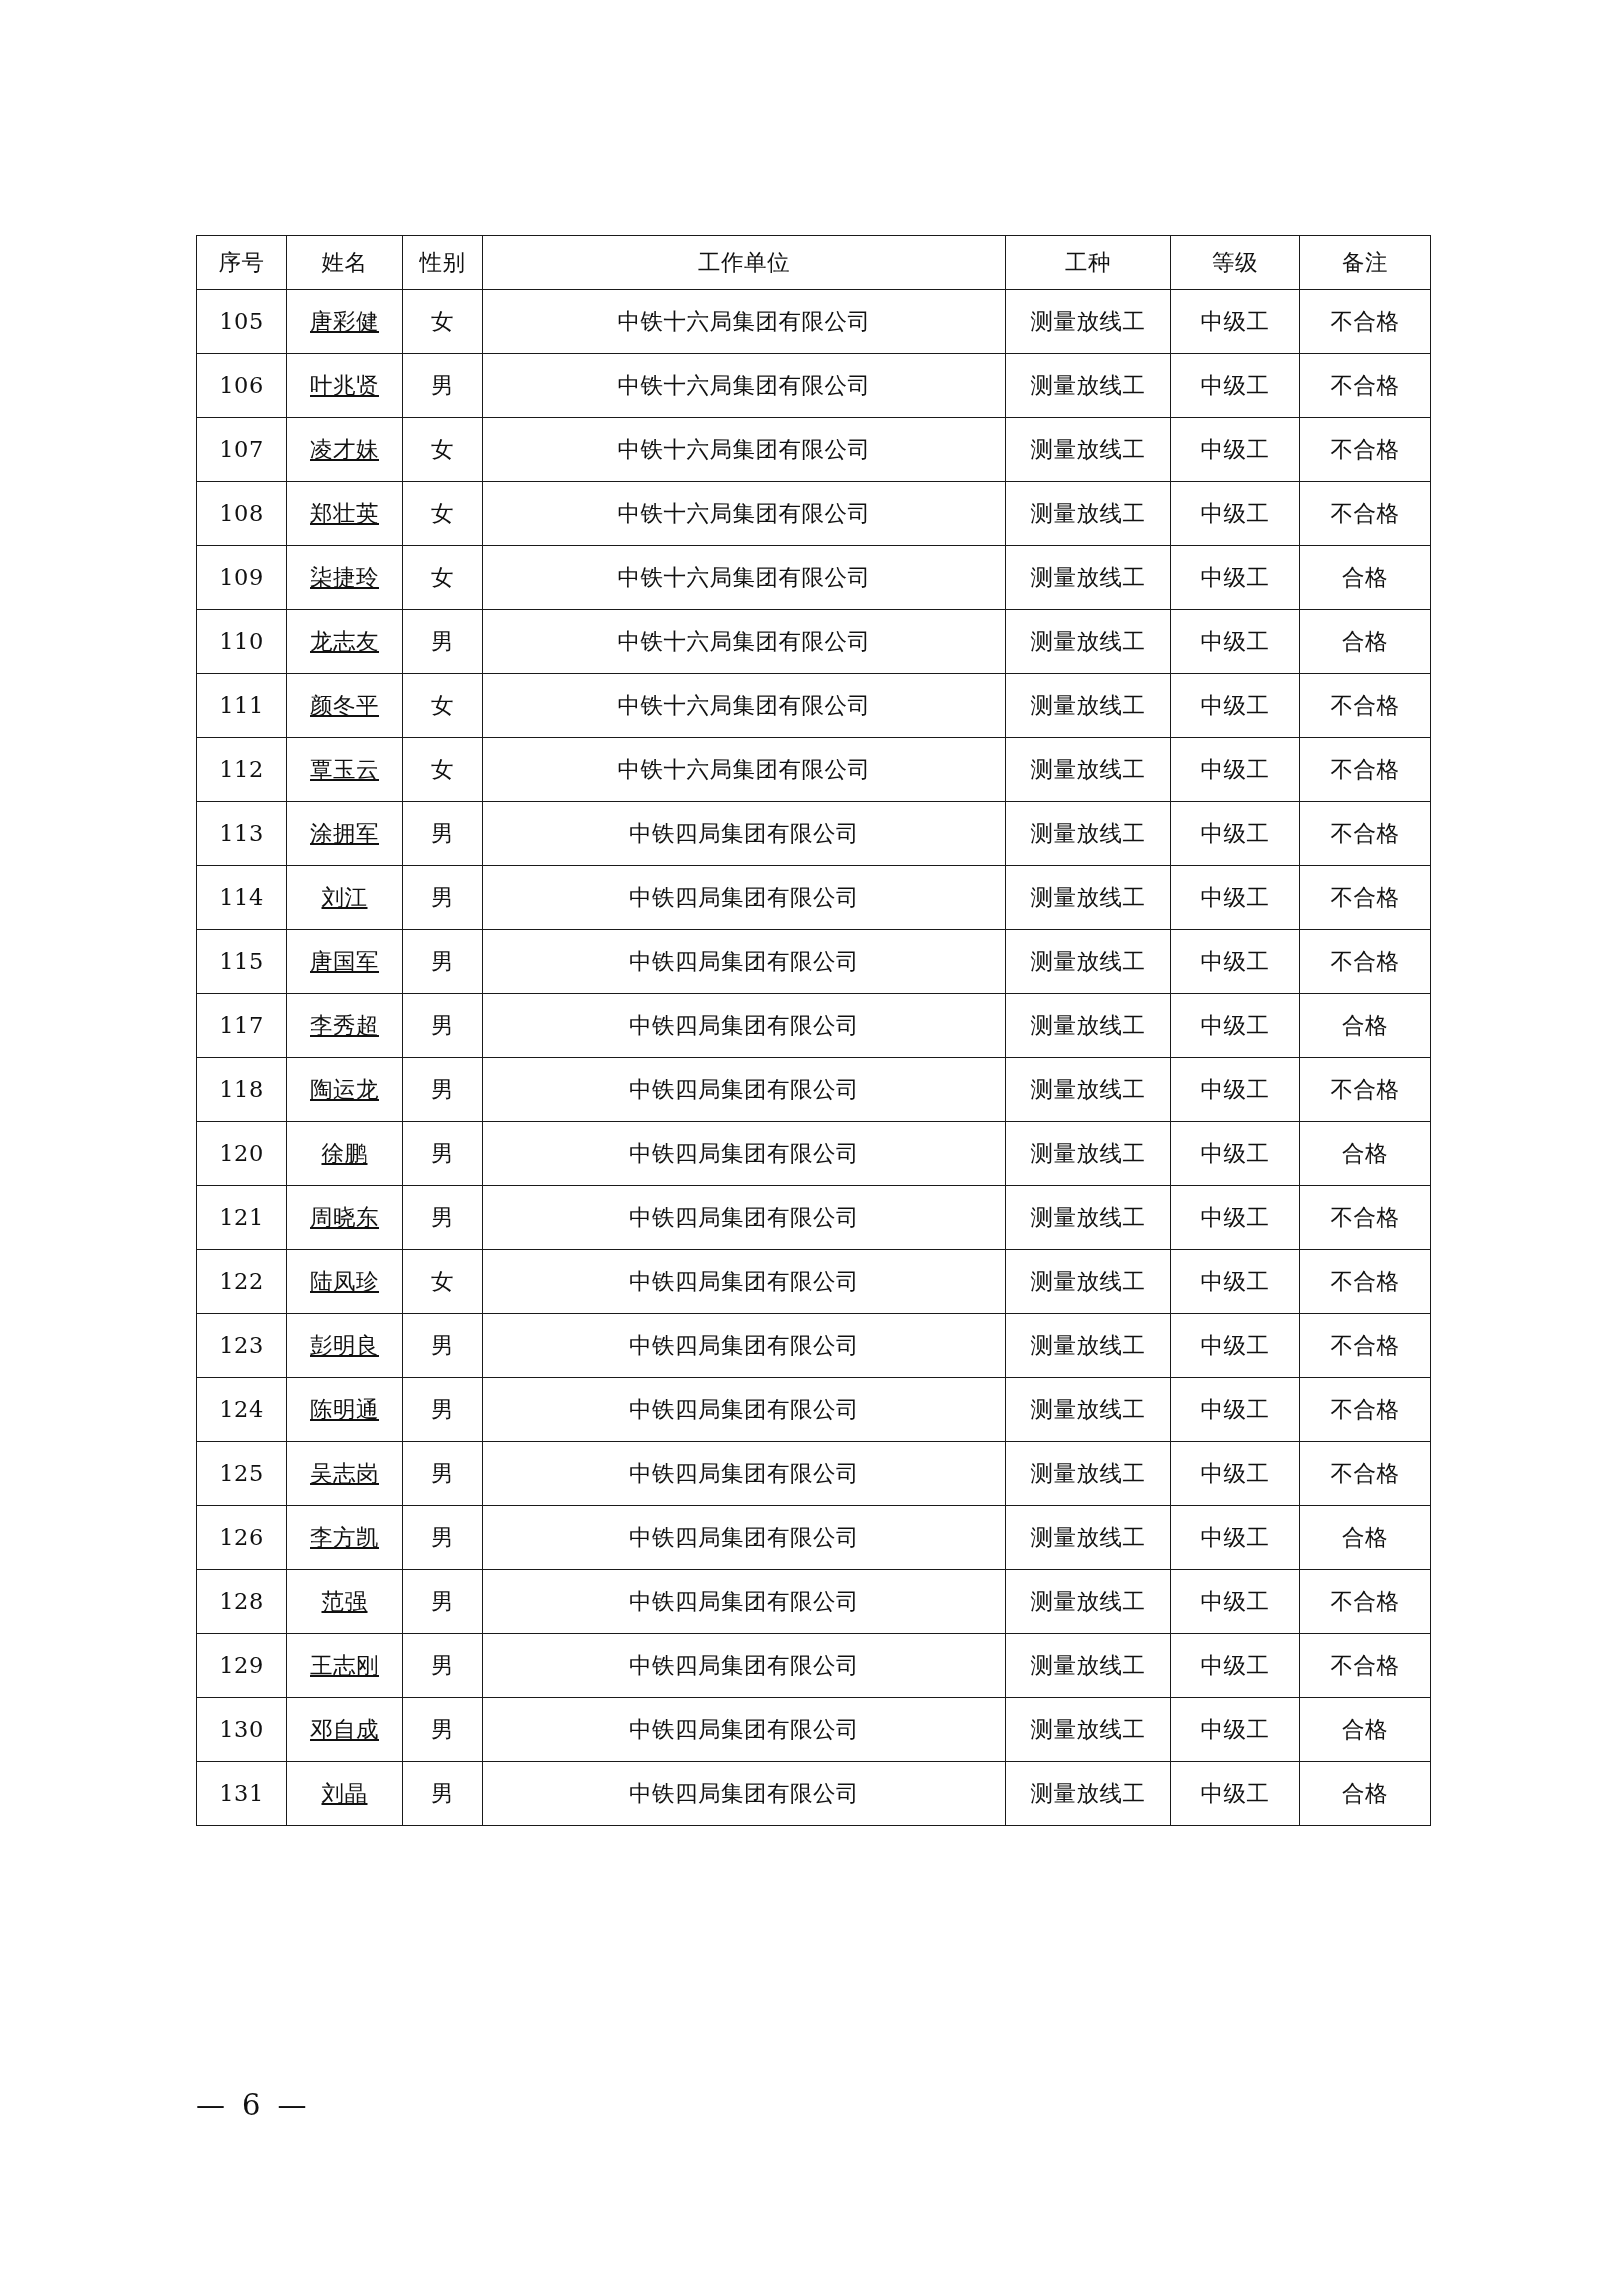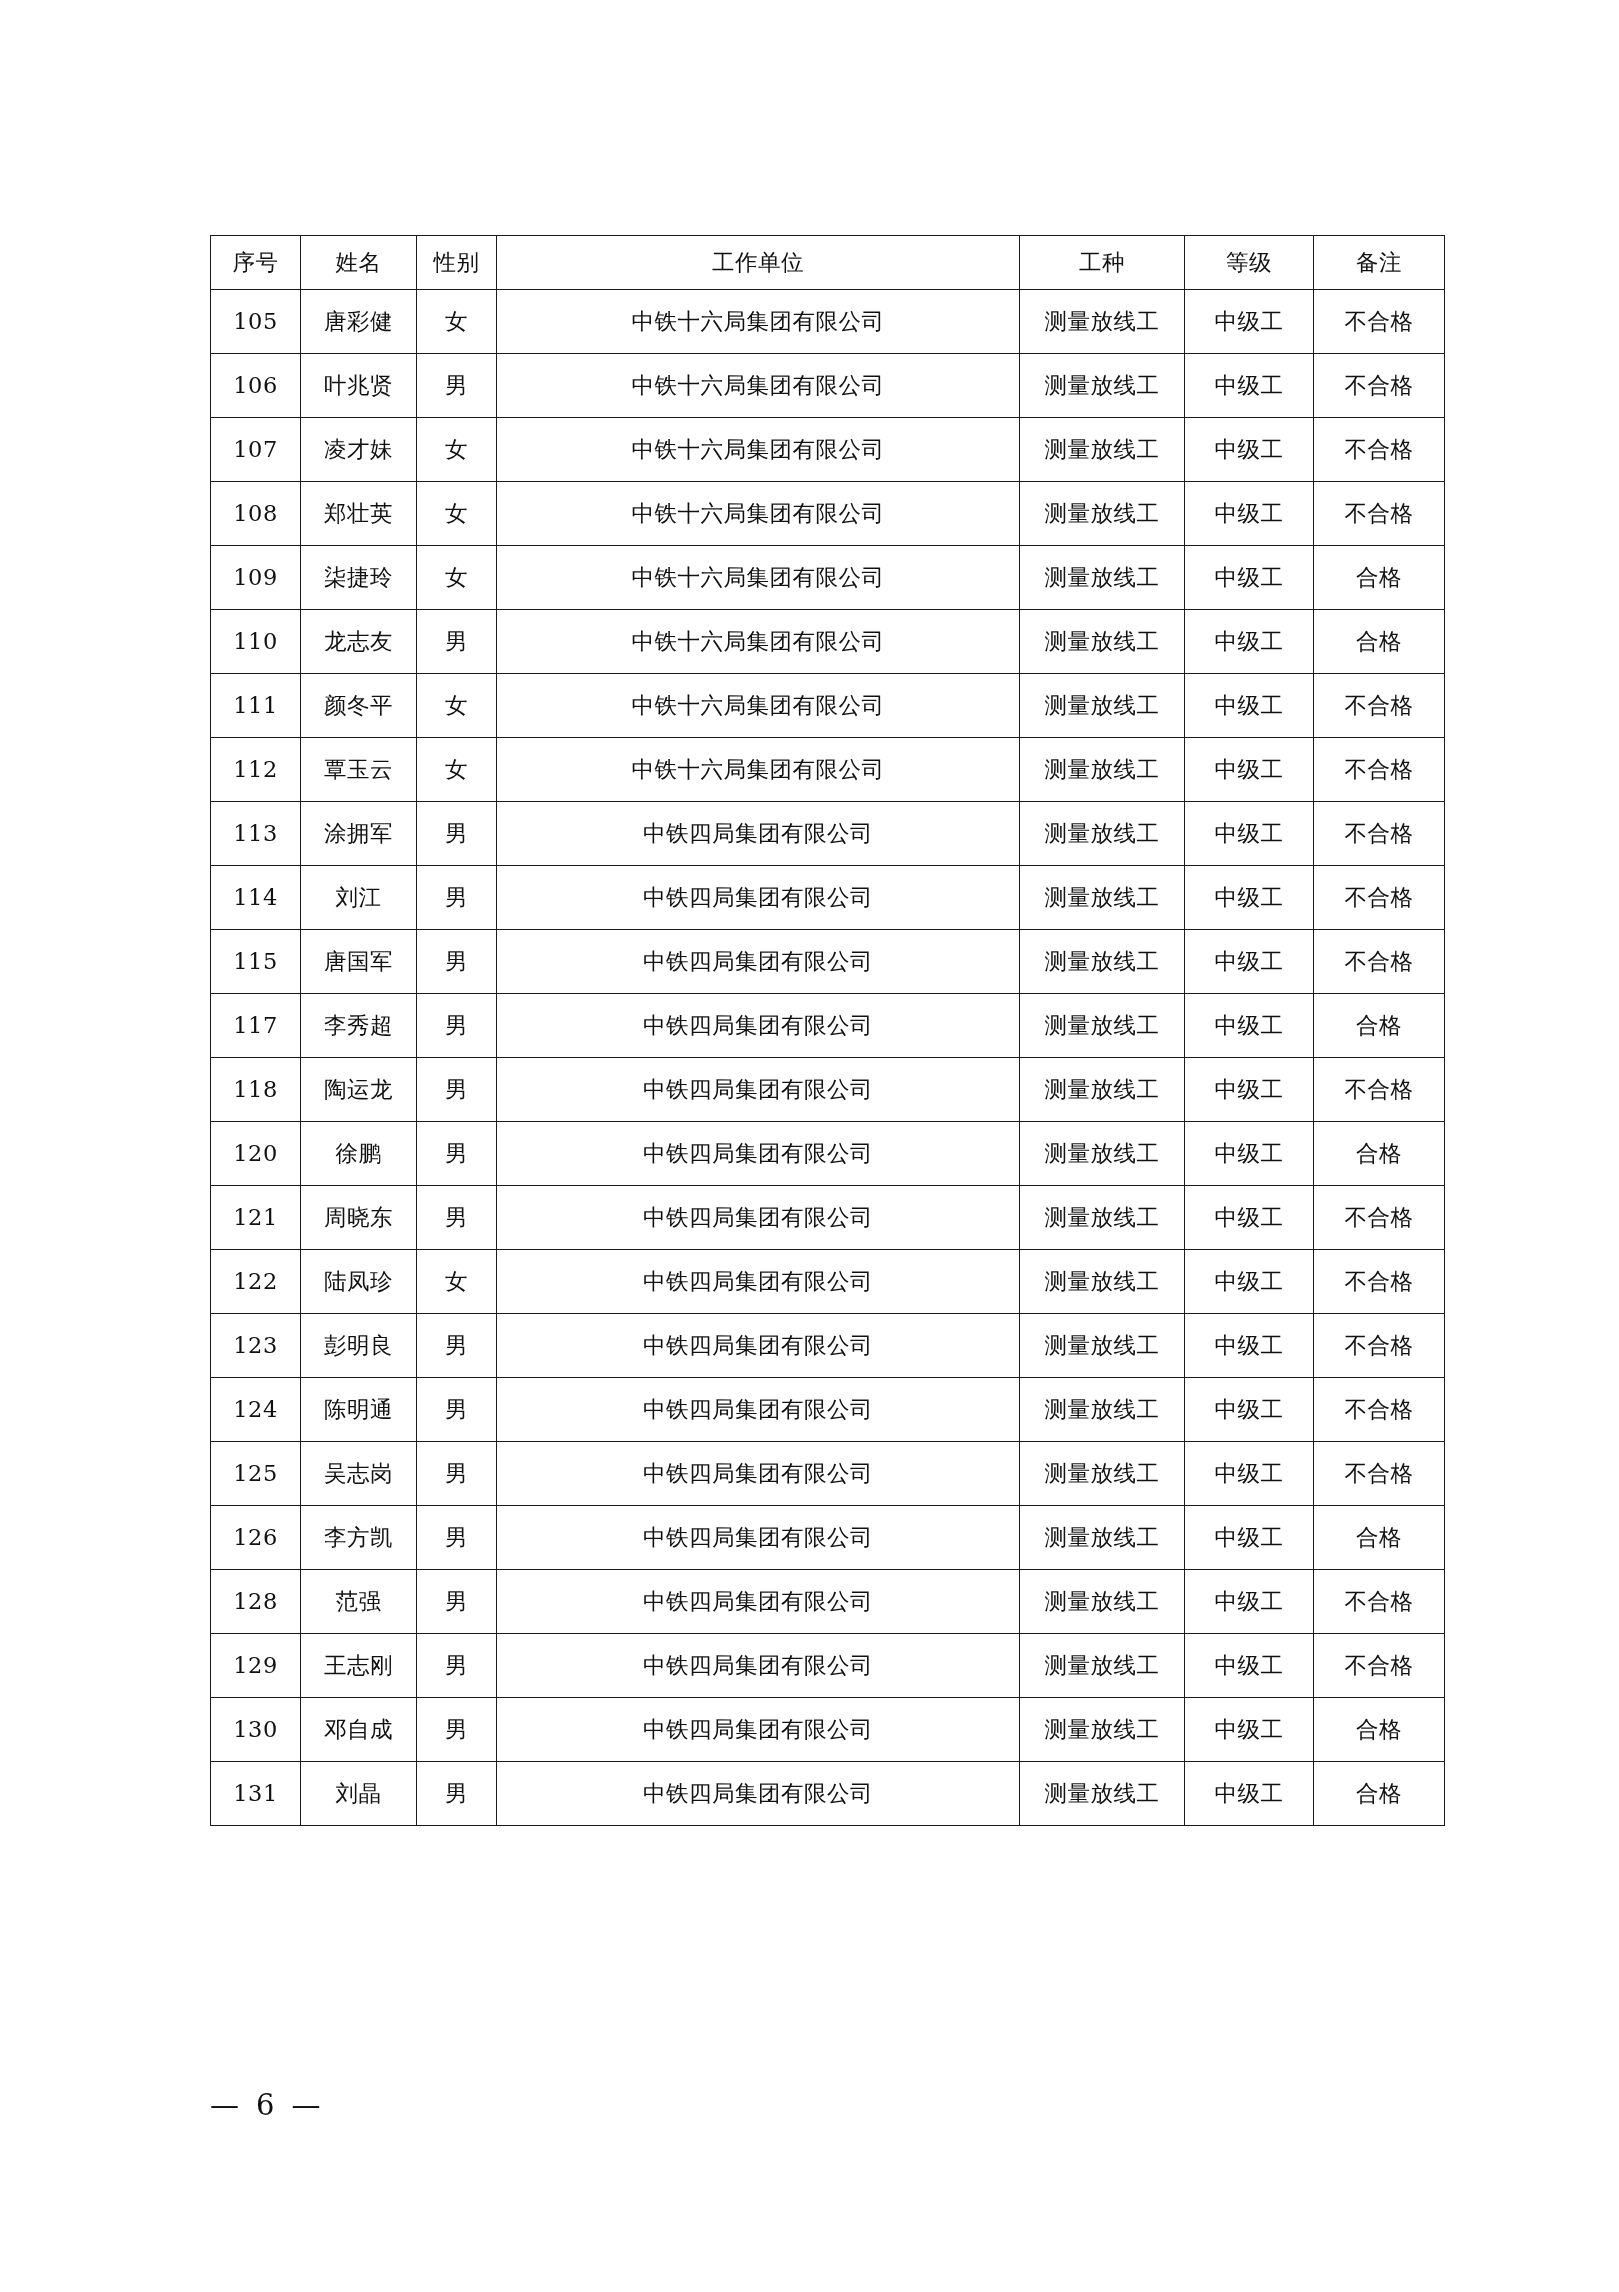--- a/index.html
+++ b/index.html
@@ -10,21 +10,21 @@
   body {
     width: 1619px;
     height: 2293px;
     font-family: "DejaVu Serif", "Liberation Serif", serif;
     color: #111111;
     position: relative;
     overflow: hidden;
   }
   .page {
     position: absolute;
-    left: 18px; top: 0;
+    left: 4px; top: 0;
     width: 1289px;
     height: 2293px;
     background: #ffffff;
   }
   .sheet {
     position: absolute;
     left: 192px;
     top: 235px;
     width: 1235px;
   }
@@ -52,21 +52,21 @@
   
   col.c-no    { width: 90px; }
   col.c-name  { width: 116px; }
   col.c-sex   { width: 80px; }
   col.c-unit  { width: 523px; }
   col.c-type  { width: 165px; }
   col.c-level { width: 129px; }
   col.c-note  { width: 131px; }
 
   .cell-no { font-size: 22.5px; }
-  .cell-name { font-size: 23.5px; letter-spacing: 2px; }
+  .cell-name { font-size: 23.5px; letter-spacing: 2px; text-decoration: underline; }
   .cell-sex { font-size: 23.5px; }
   .cell-unit { font-size: 23.5px; letter-spacing: 1px; }
   .cell-type { font-size: 22.5px; letter-spacing: 1px; }
   .cell-level { font-size: 22.5px; letter-spacing: 1px; }
   .cell-note { font-size: 22.5px; letter-spacing: 1px; }
 
   .page-number {
     position: absolute;
     left: 192px;
     top: 2088px;

